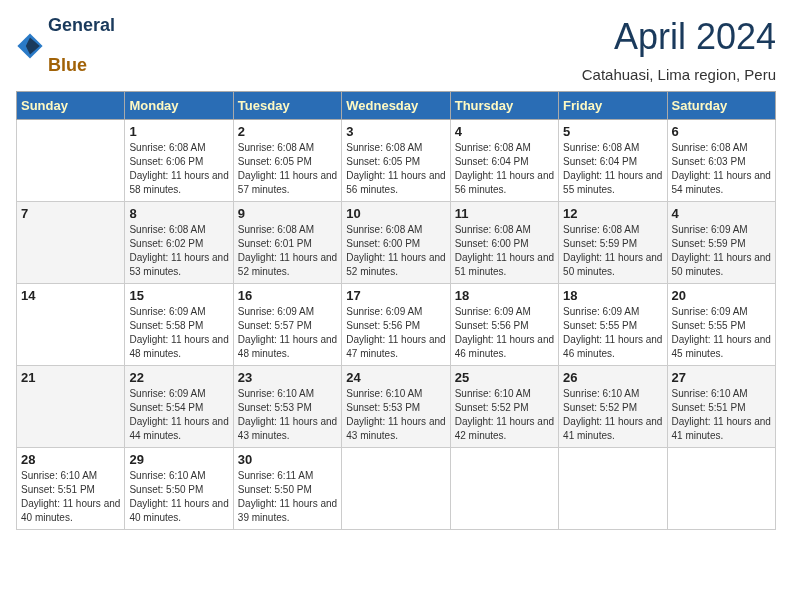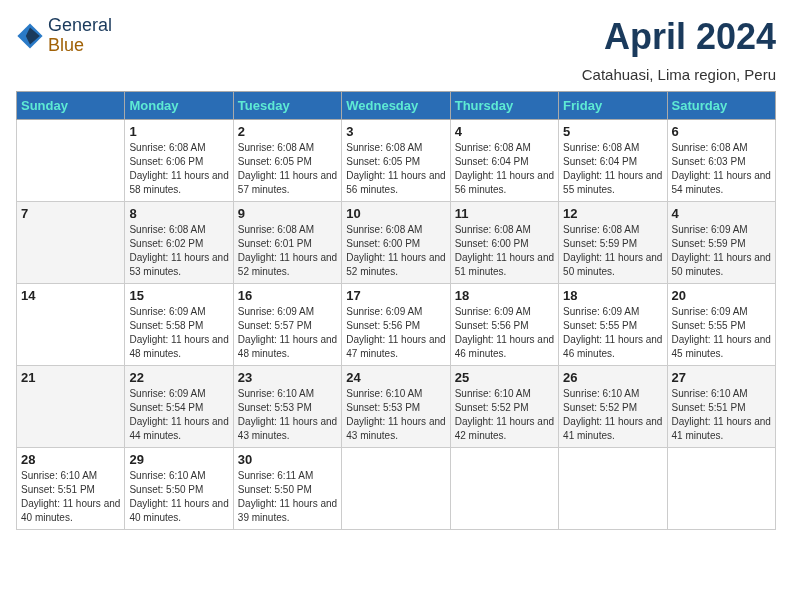--- a/index.html
+++ b/index.html
@@ -17,52 +17,53 @@
       margin-bottom: 8px;
     }
     .logo {
       display: flex;
       align-items: center;
     }
     .logo-text {
       display: flex;
       flex-direction: column;
       font-size: 18px;
-      font-weight: normal;
+      font-weight: bold;
       color: #1a3a5c;
       line-height: 1.1;
+      gap: 20px;
     }
     .logo-text .general { color: #1a3a5c; }
     .logo-text .blue { color: #a16207; }
     .logo-icon {
       width: 28px;
       height: 28px;
       margin-right: 4px;
     }
     .title-area {
       text-align: right;
     }
     .month-title {
       font-size: 36px;
-      font-weight: bold;
+      font-weight: normal;
       color: #1a3a5c;
     }
     .location {
       font-size: 15px;
       color: #333;
       margin-top: 8px;
     }
     table {
       width: 100%;
       border-collapse: collapse;
       font-size: 11px;
     }
     thead tr th {
       background-color: #2a6db5;
-      color: #5eead4;
+      color: #fef9c3;
       padding: 6px 4px;
       text-align: left;
       font-size: 13px;
       font-weight: bold;
       border: 1px solid #aaa;
     }
     tbody tr td {
       border: 1px solid #ccc;
       vertical-align: top;
       padding: 4px;

